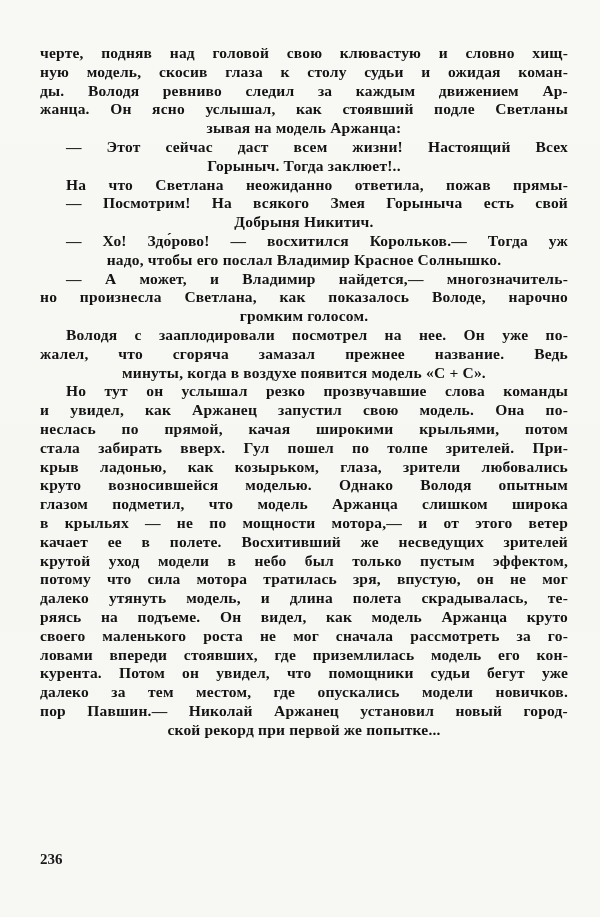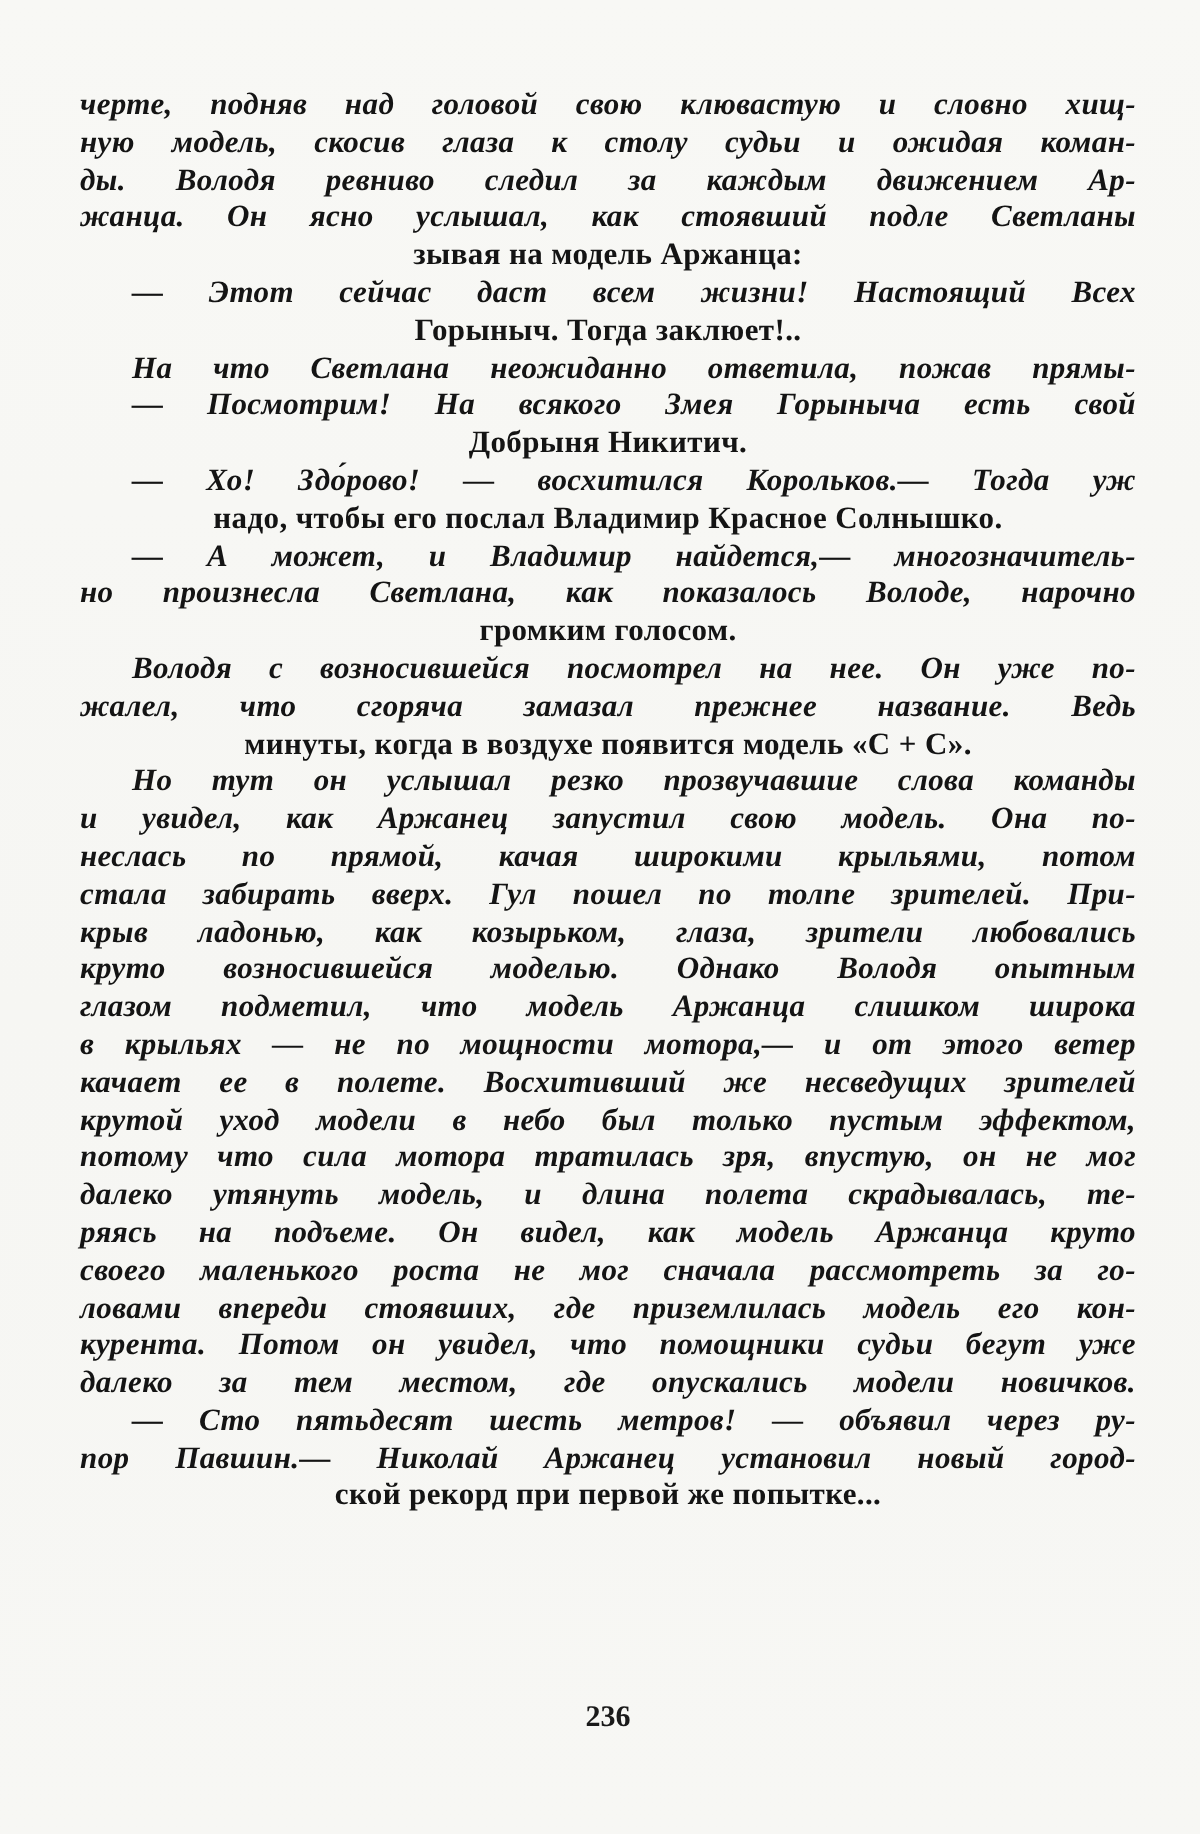--- a/index.html
+++ b/index.html
@@ -28,31 +28,29 @@
   .line {
     height: 18.8px;
     line-height: 18.8px;
     white-space: normal;
     overflow: visible;
     text-align: center;
   }
   .line.just {
     text-align: justify;
     text-align-last: justify;
-    font-style: italic;
   }
   .line.indent {
     text-indent: 26px;
   }
   .page-number {
     position: absolute;
     left: 40px;
     top: 851px;
     width: 528px;
-    text-align: center;
     color: #1a1a1a;
     font-size: 15px;
     font-weight: bold;
   }
 </style>
 </head>
 <body>
 
 <div class="page">
   <div class="text-block">
@@ -64,38 +62,37 @@
       <div class="line just indent">— Этот сейчас даст всем жизни! Настоящий Всех</div>
       <div class="line">Горыныч. Тогда заклюет!..</div>
       <div class="line just indent">На что Светлана неожиданно ответила, пожав прямы-</div>
       <div class="line just indent">— Посмотрим! На всякого Змея Горыныча есть свой</div>
       <div class="line">Добрыня Никитич.</div>
       <div class="line just indent">— Хо! Здо́рово! — восхитился Корольков.— Тогда уж</div>
       <div class="line">надо, чтобы его послал Владимир Красное Солнышко.</div>
       <div class="line just indent">— А может, и Владимир найдется,— многозначитель-</div>
       <div class="line just">но произнесла Светлана, как показалось Володе, нарочно</div>
       <div class="line">громким голосом.</div>
-      <div class="line just indent">Володя с возносившейся посмотрел на нее. Он уже по-</div>
+      <div class="line just indent">Володя с зааплодировали посмотрел на нее. Он уже по-</div>
       <div class="line just">жалел, что сгоряча замазал прежнее название. Ведь</div>
       <div class="line">минуты, когда в воздухе появится модель «С + С».</div>
       <div class="line just indent">Но тут он услышал резко прозвучавшие слова команды</div>
       <div class="line just">и увидел, как Аржанец запустил свою модель. Она по-</div>
       <div class="line just">неслась по прямой, качая широкими крыльями, потом</div>
       <div class="line just">стала забирать вверх. Гул пошел по толпе зрителей. При-</div>
       <div class="line just">крыв ладонью, как козырьком, глаза, зрители любовались</div>
       <div class="line just">круто возносившейся моделью. Однако Володя опытным</div>
       <div class="line just">глазом подметил, что модель Аржанца слишком широка</div>
       <div class="line just">в крыльях — не по мощности мотора,— и от этого ветер</div>
       <div class="line just">качает ее в полете. Восхитивший же несведущих зрителей</div>
       <div class="line just">крутой уход модели в небо был только пустым эффектом,</div>
       <div class="line just">потому что сила мотора тратилась зря, впустую, он не мог</div>
       <div class="line just">далеко утянуть модель, и длина полета скрадывалась, те-</div>
       <div class="line just">ряясь на подъеме. Он видел, как модель Аржанца круто</div>
       <div class="line just">своего маленького роста не мог сначала рассмотреть за го-</div>
       <div class="line just">ловами впереди стоявших, где приземлилась модель его кон-</div>
       <div class="line just">курента. Потом он увидел, что помощники судьи бегут уже</div>
       <div class="line just">далеко за тем местом, где опускались модели новичков.</div>
-      <div class="line just indent">— Сто пятьдесят шесть метров! — объявил через ру-</div>
       <div class="line just">пор Павшин.— Николай Аржанец установил новый город-</div>
       <div class="line">ской рекорд при первой же попытке...</div>
     </div>
   <div class="page-number">236</div>
 </div>
 
 </body></html>

